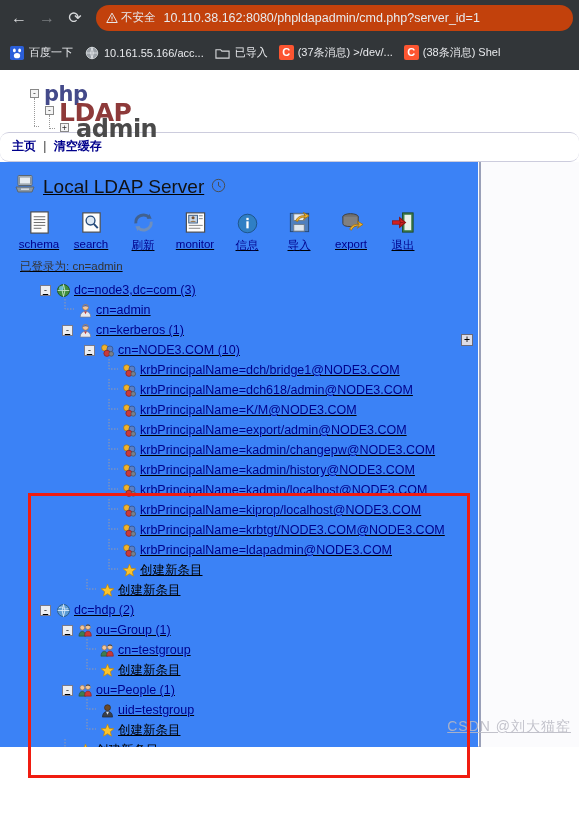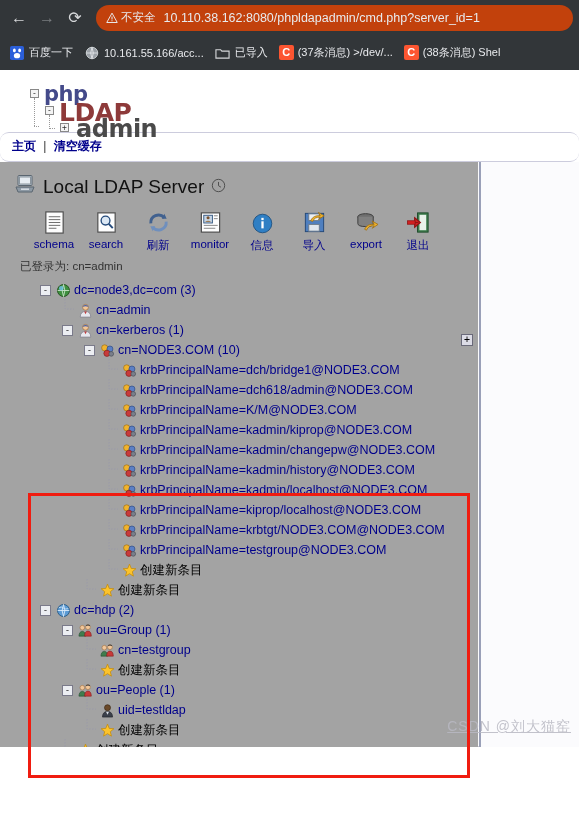--- a/index.html
+++ b/index.html
@@ -159,22 +159,23 @@
   .content-wrap {
     position: relative;
     height: 585px;
     background: #fbfbfd;
     border-bottom: 1px solid #c9c9d6;
   }
   .tree-pane {
     position: absolute;
     left: 0; top: 0;
     width: 478px; height: 585px;
-    background: #a3a3a3;
+    background: #3b82f6;
     overflow: hidden;
+    text-decoration: underline;
   }
   .right-pane {
     position: absolute;
     left: 479px; top: 0;
     width: 100px; height: 585px;
     background: #fbfbfd;
     border-left: 2px solid #9aa0b8;
   }
   .expand-btn {
     position: absolute;
@@ -196,21 +197,21 @@
     align-items: center;
     gap: 7px;
     padding: 12px 0 0 14px;
     font-size: 19px;
     color: #111;
   }
   .server-header .clock { font-size: 15px; color: #555; }
 
   .toolbar {
     display: flex;
-    padding: 10px 0 0 28px;
+    padding: 10px 0 0 13px;
     gap: 0px;
   }
   .tool {
     width: 52px;
     display: flex;
     flex-direction: column;
     align-items: center;
     gap: 3px;
     cursor: pointer;
   }
@@ -584,21 +585,21 @@
                 <path d="M3 0 V10 H12" fill="none" stroke="#9a9aa8" stroke-width="1" stroke-dasharray="1.5 1.5"></path>
               </svg></span>
             <span class="ico">
               <svg width="15" height="15" viewBox="0 0 16 16">
                 <circle cx="5" cy="5.2" r="3.3" fill="#f0b32e" stroke="#9c6d12" stroke-width="0.7"></circle>
                 <circle cx="10.6" cy="6.4" r="3.2" fill="#5b7fc4" stroke="#2d4a80" stroke-width="0.7"></circle>
                 <circle cx="7.4" cy="11" r="3.3" fill="#c83a3a" stroke="#7e1c1c" stroke-width="0.7"></circle>
                 <circle cx="12" cy="11.6" r="2.5" fill="#7a7f8a" stroke="#4a4e56" stroke-width="0.7"></circle>
               </svg>
             </span>
-            <span class="lbl">krbPrincipalName=kadmin/kiprop@NODE3.COM</span>
+            <span class="lbl">krbPrincipalName=export/admin@NODE3.COM</span>
           </div>
           <div class="node indent-4">
             <span class="togspace"><svg width="14" height="20" viewBox="0 0 14 20">
                 <path d="M3 0 V10 H12" fill="none" stroke="#9a9aa8" stroke-width="1" stroke-dasharray="1.5 1.5"></path>
               </svg></span>
             <span class="ico">
               <svg width="15" height="15" viewBox="0 0 16 16">
                 <circle cx="5" cy="5.2" r="3.3" fill="#f0b32e" stroke="#9c6d12" stroke-width="0.7"></circle>
                 <circle cx="10.6" cy="6.4" r="3.2" fill="#5b7fc4" stroke="#2d4a80" stroke-width="0.7"></circle>
                 <circle cx="7.4" cy="11" r="3.3" fill="#c83a3a" stroke="#7e1c1c" stroke-width="0.7"></circle>
@@ -668,21 +669,21 @@
                 <path d="M3 0 V10 H12" fill="none" stroke="#9a9aa8" stroke-width="1" stroke-dasharray="1.5 1.5"></path>
               </svg></span>
             <span class="ico">
               <svg width="15" height="15" viewBox="0 0 16 16">
                 <circle cx="5" cy="5.2" r="3.3" fill="#f0b32e" stroke="#9c6d12" stroke-width="0.7"></circle>
                 <circle cx="10.6" cy="6.4" r="3.2" fill="#5b7fc4" stroke="#2d4a80" stroke-width="0.7"></circle>
                 <circle cx="7.4" cy="11" r="3.3" fill="#c83a3a" stroke="#7e1c1c" stroke-width="0.7"></circle>
                 <circle cx="12" cy="11.6" r="2.5" fill="#7a7f8a" stroke="#4a4e56" stroke-width="0.7"></circle>
               </svg>
             </span>
-            <span class="lbl">krbPrincipalName=testgroup@NODE3.COM</span>
+            <span class="lbl">krbPrincipalName=ldapadmin@NODE3.COM</span>
           </div>
           <div class="node indent-4">
             <span class="togspace"><svg width="14" height="20" viewBox="0 0 14 20">
                 <path d="M3 0 V10 H12" fill="none" stroke="#9a9aa8" stroke-width="1" stroke-dasharray="1.5 1.5"></path>
               </svg></span>
             <span class="ico">
               <svg width="15" height="15" viewBox="0 0 16 16">
                 <path d="M8 1.2 L9.9 5.8 L14.8 6.1 L11 9.3 L12.2 14 L8 11.4 L3.8 14 L5 9.3 L1.2 6.1 L6.1 5.8 Z" fill="#fcc32c" stroke="#c48b08" stroke-width="0.8"></path>
               </svg>
             </span>
@@ -767,21 +768,21 @@
             <span class="togspace"><svg width="14" height="20" viewBox="0 0 14 20">
                 <path d="M3 0 V10 H12" fill="none" stroke="#9a9aa8" stroke-width="1" stroke-dasharray="1.5 1.5"></path>
               </svg></span>
             <span class="ico">
               <svg width="15" height="15" viewBox="0 0 16 16">
                 <circle cx="8" cy="5" r="3.2" fill="#6b4a2a" stroke="#3a2613" stroke-width="0.7"></circle>
                 <path d="M2.6 15 Q2.8 9 8 9 Q13.2 9 13.4 15 Z" fill="#3a3f4a" stroke="#1e2129" stroke-width="0.7"></path>
                 <path d="M6.4 9.2 L8 12.4 L9.6 9.2" fill="#d8dde4"></path>
               </svg>
             </span>
-            <span class="lbl">uid=testldap</span>
+            <span class="lbl">uid=testgroup</span>
           </div>
           <div class="node indent-3">
             <span class="togspace"><svg width="14" height="20" viewBox="0 0 14 20">
                 <path d="M3 0 V10 H12" fill="none" stroke="#9a9aa8" stroke-width="1" stroke-dasharray="1.5 1.5"></path>
               </svg></span>
             <span class="ico">
               <svg width="15" height="15" viewBox="0 0 16 16">
                 <path d="M8 1.2 L9.9 5.8 L14.8 6.1 L11 9.3 L12.2 14 L8 11.4 L3.8 14 L5 9.3 L1.2 6.1 L6.1 5.8 Z" fill="#fcc32c" stroke="#c48b08" stroke-width="0.8"></path>
               </svg>
             </span>

